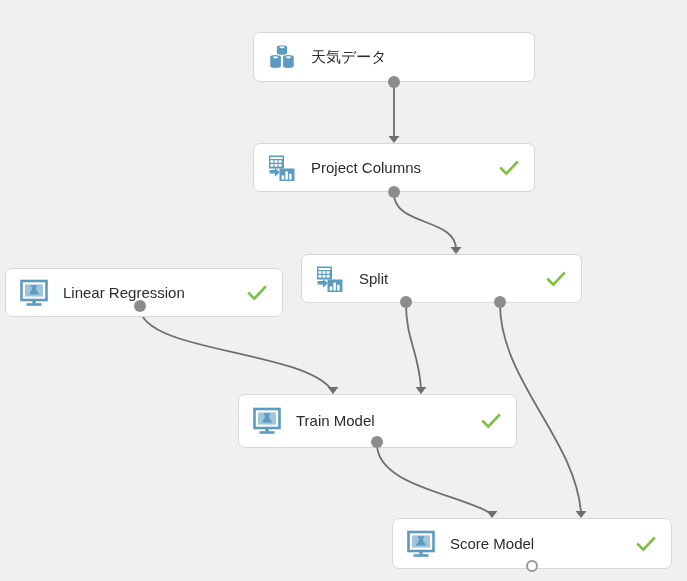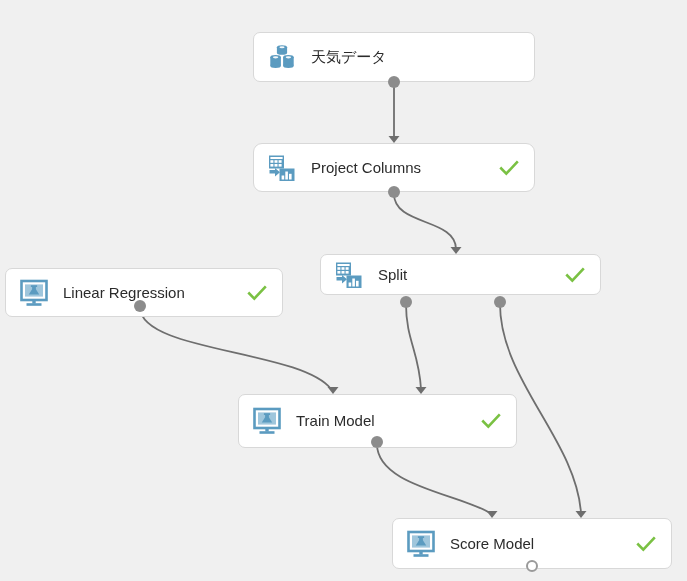--- a/index.html
+++ b/index.html
@@ -123,21 +123,21 @@
             <ellipse cx="21.4" cy="23.7" rx="5.3" ry="2.2"></ellipse>
           </g>
           <g fill="#ffffff" opacity="0.92">
             <ellipse cx="15" cy="5.3" rx="2.6" ry="1.0"></ellipse>
             <ellipse cx="8.6" cy="15.3" rx="2.7" ry="1.1"></ellipse>
             <ellipse cx="21.4" cy="15.3" rx="2.7" ry="1.1"></ellipse>
           </g>
         </svg>
         <span class="node-label">天気データ</span>
       </div>
-      <div class="node" style="left: 253px; top: 143px; width: 282px; height: 49px; border-radius: 9px;">
+      <div class="node" style="left: 253px; top: 143px; width: 282px; height: 49px;">
         <svg class="node-icon" viewBox="0 0 30 30" xmlns="http://www.w3.org/2000/svg">
           <g>
             <rect x="2" y="2.5" width="15" height="13" fill="#5b9bc0"></rect>
             <rect x="3.4" y="4" width="12.2" height="2" fill="#ffffff"></rect>
             <g fill="#ffffff">
               <rect x="3.4" y="7.2" width="3" height="2.6"></rect>
               <rect x="7.5" y="7.2" width="3" height="2.6"></rect>
               <rect x="11.6" y="7.2" width="3" height="2.6"></rect>
               <rect x="3.4" y="11" width="3" height="2.6"></rect>
               <rect x="7.5" y="11" width="3" height="2.6"></rect>
@@ -166,21 +166,21 @@
             <rect x="11.9" y="7.2" width="6.2" height="1.8" fill="#5b9bc0"></rect>
             <rect x="13.3" y="22" width="3.4" height="3.6" fill="#5b9bc0"></rect>
             <rect x="7.5" y="25.2" width="15" height="2.6" fill="#5b9bc0"></rect>
           </g>
         </svg>
         <span class="node-label">Linear Regression</span>
         <svg class="node-status" viewBox="0 0 22 22" xmlns="http://www.w3.org/2000/svg">
           <path d="M3.2 11.4 L8.3 16.6 L18.9 5.3" fill="none" stroke="#7ac143" stroke-width="2.6" stroke-linecap="square" stroke-linejoin="miter"></path>
         </svg>
       </div>
-      <div class="node" style="left: 320px; top: 254px; width: 281px; height: 41px;">
+      <div class="node" style="left: 301px; top: 254px; width: 281px; height: 49px;">
         <svg class="node-icon" viewBox="0 0 30 30" xmlns="http://www.w3.org/2000/svg">
           <g>
             <rect x="2" y="2.5" width="15" height="13" fill="#5b9bc0"></rect>
             <rect x="3.4" y="4" width="12.2" height="2" fill="#ffffff"></rect>
             <g fill="#ffffff">
               <rect x="3.4" y="7.2" width="3" height="2.6"></rect>
               <rect x="7.5" y="7.2" width="3" height="2.6"></rect>
               <rect x="11.6" y="7.2" width="3" height="2.6"></rect>
               <rect x="3.4" y="11" width="3" height="2.6"></rect>
               <rect x="7.5" y="11" width="3" height="2.6"></rect>

